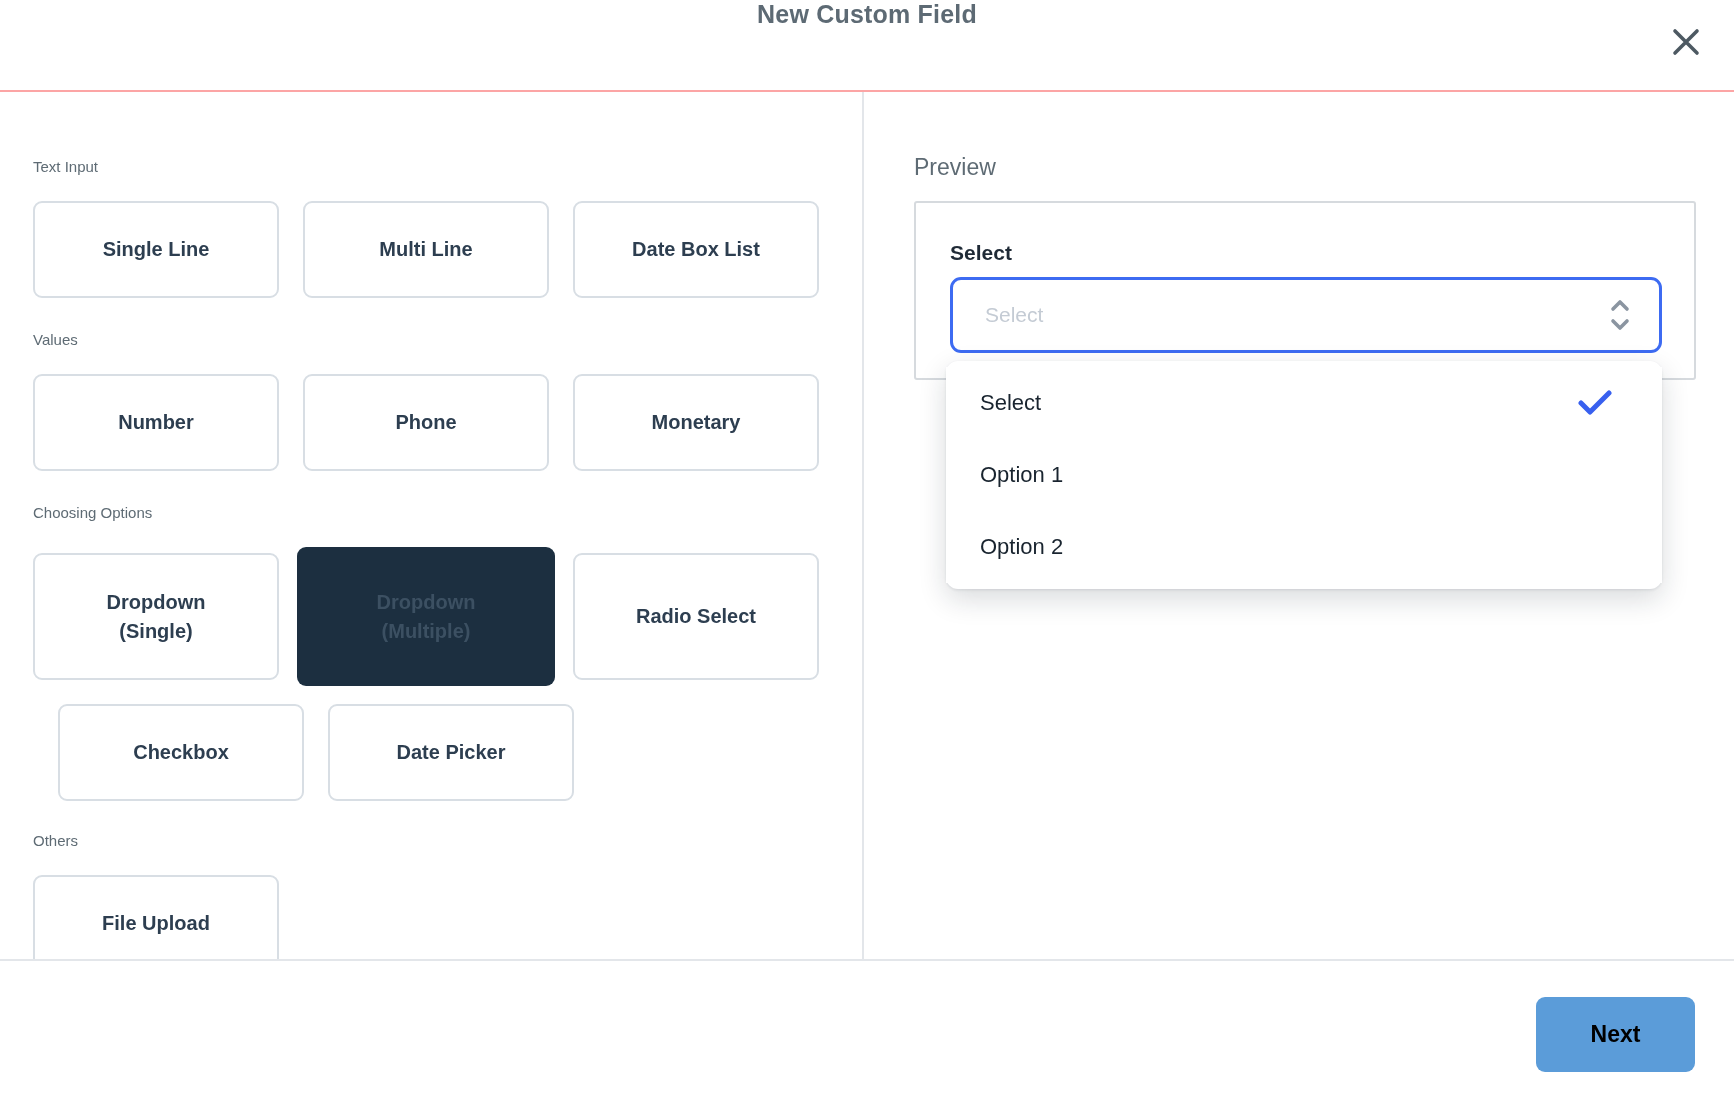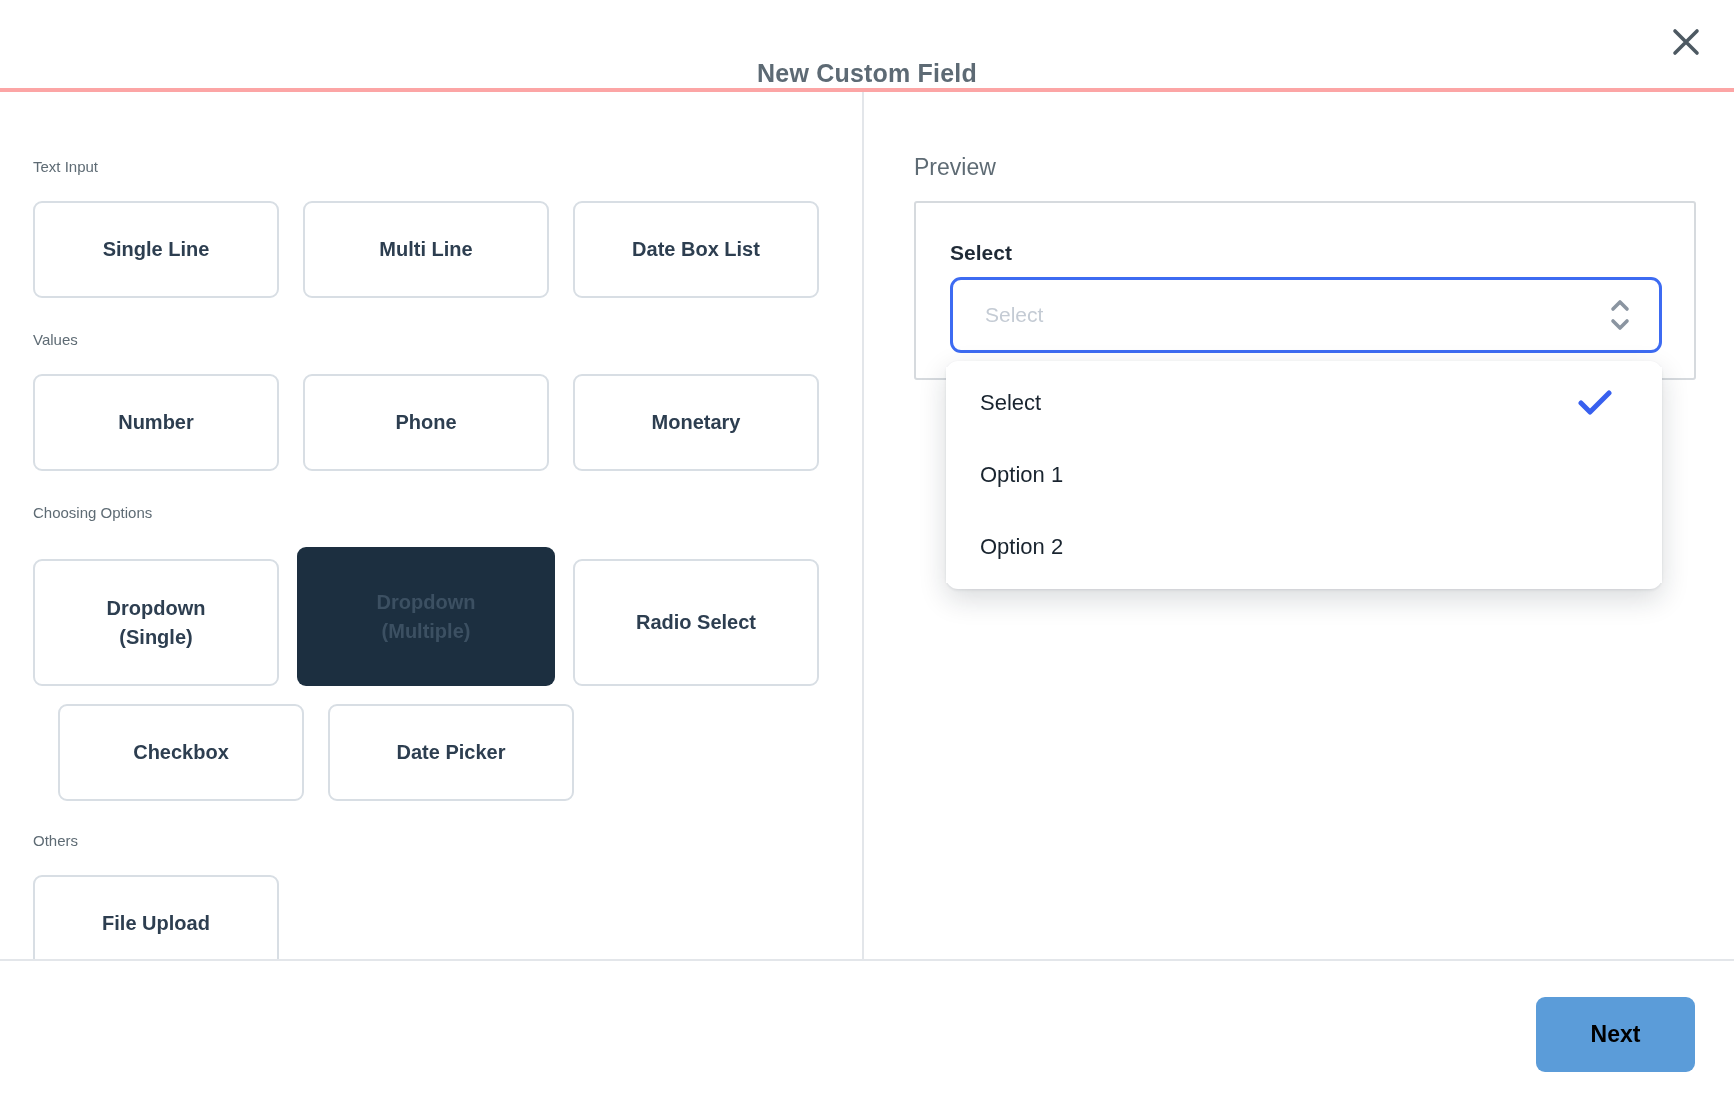--- a/index.html
+++ b/index.html
@@ -4,38 +4,38 @@
 <style>
   * { margin: 0; padding: 0; box-sizing: border-box; }
   html, body { width: 1734px; height: 1094px; background: #ffffff; overflow: hidden; }
   body { font-family: "Liberation Sans", sans-serif; position: relative; }
 
   .modal { width: 1734px; height: 1094px; display: flex; flex-direction: column; background: #fff; }
 
   
   .modal-header {
     height: 92px; flex: 0 0 92px; position: relative;
-    display: flex; align-items: flex-end; justify-content: center;
-    border-bottom: 4px solid #fca5a5;
+    display: flex; align-items: flex-start; justify-content: center;
+    border-bottom: 2px solid #fca5a5;
   }
   .modal-title { font-size: 25px; font-weight: 700; color: #5d6a74; letter-spacing: .2px; }
   .close-btn {
     position: absolute; right: 30px; top: 24px; width: 36px; height: 36px;
     display: flex; align-items: center; justify-content: center; cursor: pointer; background: none; border: none;
   }
 
   
   .modal-body { flex: 1 1 auto; display: flex; height: 867px; overflow: hidden; }
 
   .left-panel {
     width: 864px; flex: 0 0 864px; border-right: 2px solid #e3e6ea;
     padding: 61px 0 0 33px; overflow: hidden;
   }
   .section-label { font-size: 15px; color: #5e6b74; height: 28px; line-height: 28px; }
-  .card-row { display: flex; gap: 24px; margin-top: 20px; align-items: flex-end; }
+  .card-row { display: flex; gap: 24px; margin-top: 20px; align-items: center; }
   .card-row.tall { height: 139px; }
   .type-card {
     width: 246px; height: 97px; background: #fff;
     border: 2px solid #d8dee4; border-radius: 9px;
     display: flex; align-items: center; justify-content: center; text-align: center;
     font-size: 20px; font-weight: 700; color: #2d3e50; cursor: pointer;
     white-space: pre-line; line-height: 29px;
   }
   .card-row.tall .type-card { height: 127px; }
   .card-row.tall .type-card.selected {

